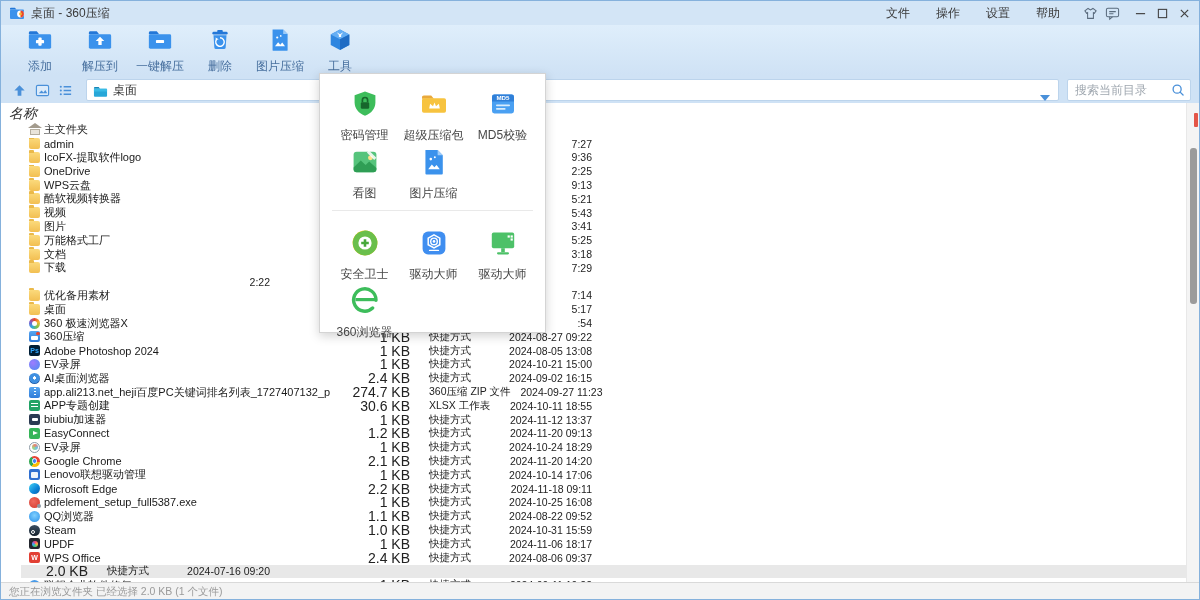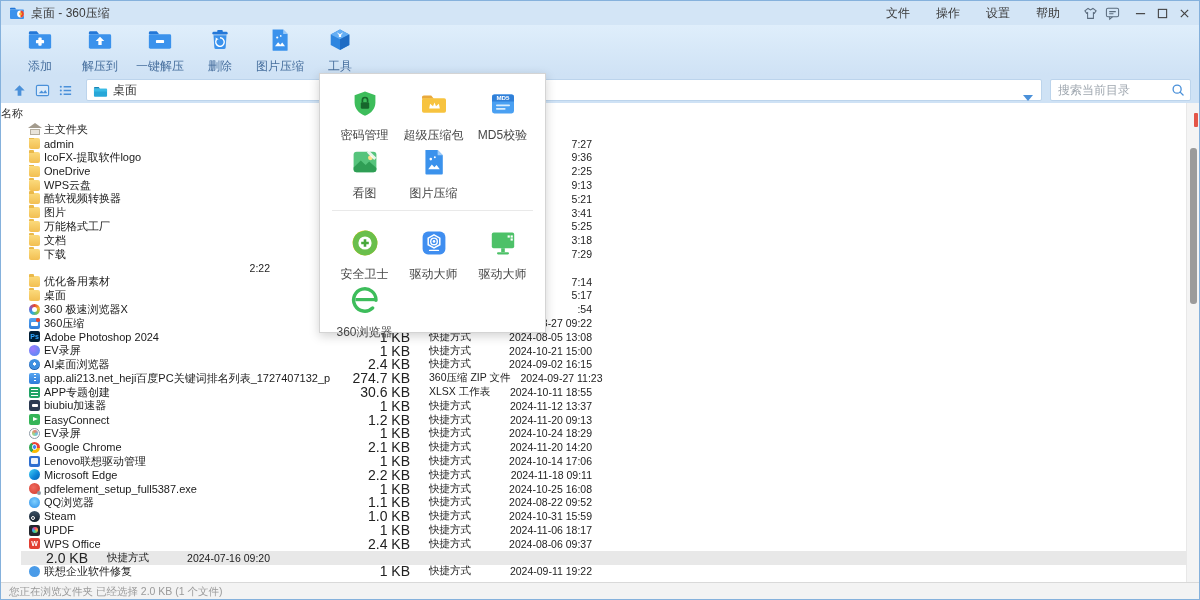--- a/index.html
+++ b/index.html
@@ -22,27 +22,27 @@
   .tbtn svg{width:26px;height:26px;flex:none;}
   .tbtn .tlabel{font-size:12px;color:#476f9e;margin-top:1px;white-space:nowrap;}
   
   .addressbar{height:30px;background:#cfe2f5;display:flex;align-items:center;padding:0 8px;}
   .abtn{width:20px;height:20px;display:flex;align-items:center;justify-content:center;margin-right:3px;border-radius:2px;}
   .abtn svg{width:15px;height:15px;}
   .pathfield{flex:1;height:22px;background:#fff;border:1px solid #bcd4ec;border-radius:2px;margin:0 8px;display:flex;align-items:center;padding:0 6px;box-sizing:border-box;}
   .pathfield .pfi{width:15px;height:13px;margin-right:5px;flex:none;}
   .pathfield .ptext{font-size:12px;color:#333;flex:1;}
   .pathfield .caret{width:10px;height:6px;flex:none;margin-right:2px;}
-  .searchbox{width:141px;height:22px;background:#fff;border:1px solid #bcd4ec;border-radius:2px;display:flex;align-items:center;box-sizing:border-box;padding:0 5px;}
+  .searchbox{width:124px;height:22px;background:#fff;border:1px solid #bcd4ec;border-radius:2px;display:flex;align-items:center;box-sizing:border-box;padding:0 5px;}
   .searchbox input{flex:1;border:none;outline:none;font-size:12px;color:#333;background:transparent;min-width:0;font-family:inherit;}
   .searchbox input::placeholder{color:#a0a8b0;}
   .searchbox svg{width:14px;height:14px;flex:none;}
   
   .content{position:absolute;left:0;right:0;top:102px;bottom:17px;background:#fff;overflow:hidden;}
-  .colheader{height:20px;line-height:20px;padding-left:0;font-size:11px;color:#333;}
+  .colheader{height:20px;line-height:20px;padding-left:8px;font-size:14px;color:#333;font-style:italic;}
   .rows{position:absolute;left:0;right:13px;top:20px;bottom:0;overflow:hidden;padding-left:20px;}
   .row{height:13.8px;display:flex;align-items:center;font-size:11px;color:#1a1a1a;}
   .row.sel{background:#e8e8e8;}
   .cell-name{flex:0 0 322px;display:flex;align-items:center;padding-left:8px;overflow:hidden;white-space:nowrap;box-sizing:border-box;}
   .cell-size{flex:0 0 67px;text-align:right;font-size:14px;color:#222;white-space:nowrap;}
   .cell-type{flex:0 0 90px;padding-left:19px;font-size:10.5px;color:#222;white-space:nowrap;box-sizing:border-box;overflow:visible;}
   .cell-date{flex:0 0 92px;text-align:right;font-size:10.5px;color:#222;white-space:nowrap;}
   
   .vscroll{position:absolute;top:0;right:0;bottom:0;width:13px;background:#f4f4f4;border-left:1px solid #e8e8e8;box-sizing:border-box;}
   .vthumb{position:absolute;left:3px;width:7px;top:45px;height:156px;background:#9b9b9b;border-radius:3px;}
@@ -303,20 +303,29 @@
             <span class="fi fi-folder"></span>
             <span>酷软视频转换器</span>
           </span>
           <span class="cell-size"></span>
           <span class="cell-type"></span>
           <span class="cell-date">5:21</span>
         </div>
         <div class="row">
           <span class="cell-name">
             <span class="fi fi-folder"></span>
+            <span>视频</span>
+          </span>
+          <span class="cell-size"></span>
+          <span class="cell-type"></span>
+          <span class="cell-date">5:43</span>
+        </div>
+        <div class="row">
+          <span class="cell-name">
+            <span class="fi fi-folder"></span>
             <span>图片</span>
           </span>
           <span class="cell-size"></span>
           <span class="cell-type"></span>
           <span class="cell-date">3:41</span>
         </div>
         <div class="row">
           <span class="cell-name">
             <span class="fi fi-folder"></span>
             <span>万能格式工厂</span>

